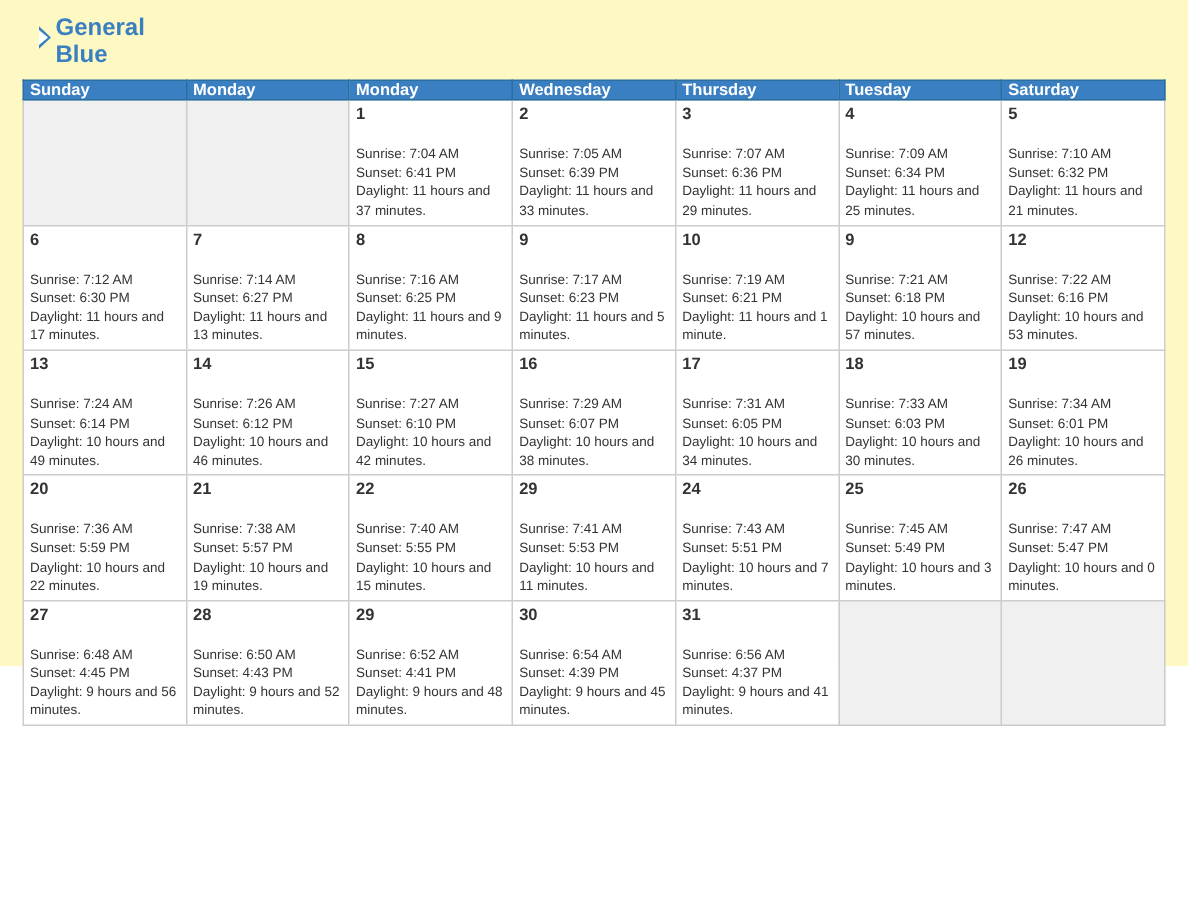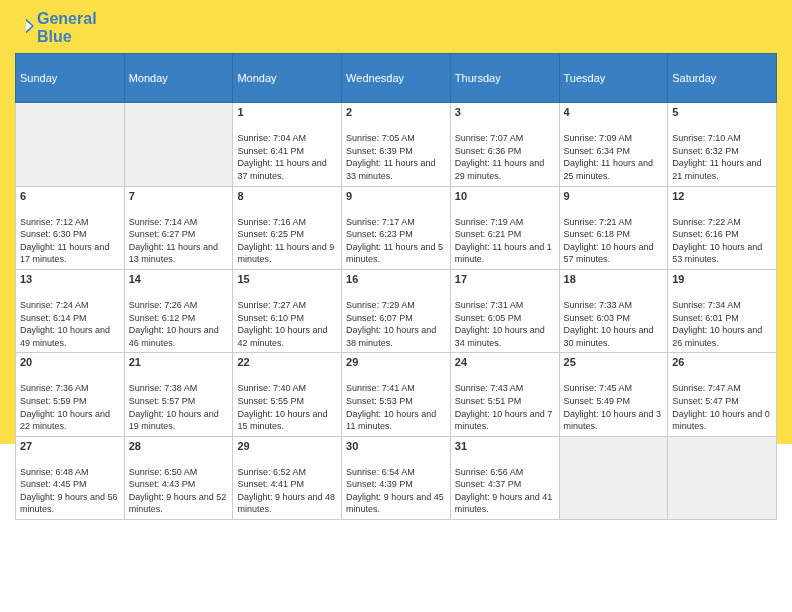--- a/index.html
+++ b/index.html
@@ -6,21 +6,21 @@
     body {
       font-family: Arial, sans-serif;
       background: #fff;
       width: 792px;
       height: 612px;
       overflow: hidden;
     }
     .page {
       width: 792px;
       height: 444px;
-      background: #fde047;
+      background: #fef9c3;
       padding: 10px 15px;
     }
     .header {
       display: flex;
       justify-content: space-between;
       align-items: flex-start;
       margin-bottom: 8px;
     }
     .logo {
       display: flex;
@@ -55,22 +55,22 @@
     }
     table {
       width: 100%;
       border-collapse: collapse;
       table-layout: fixed;
     }
     th {
       background-color: #3a7fc1;
       color: #fff;
       font-size: 11px;
-      font-weight: normal;
-      padding: 18px 4px;
+      font-weight: bold;
+      padding: 0 4px;
       text-align: left;
       border: 1px solid #2a6fa0;
     }
     td {
       border: 1px solid #ccc;
       vertical-align: top;
       padding: 3px 4px;
       font-size: 9.5px;
       color: #333;
       height: 80px;

